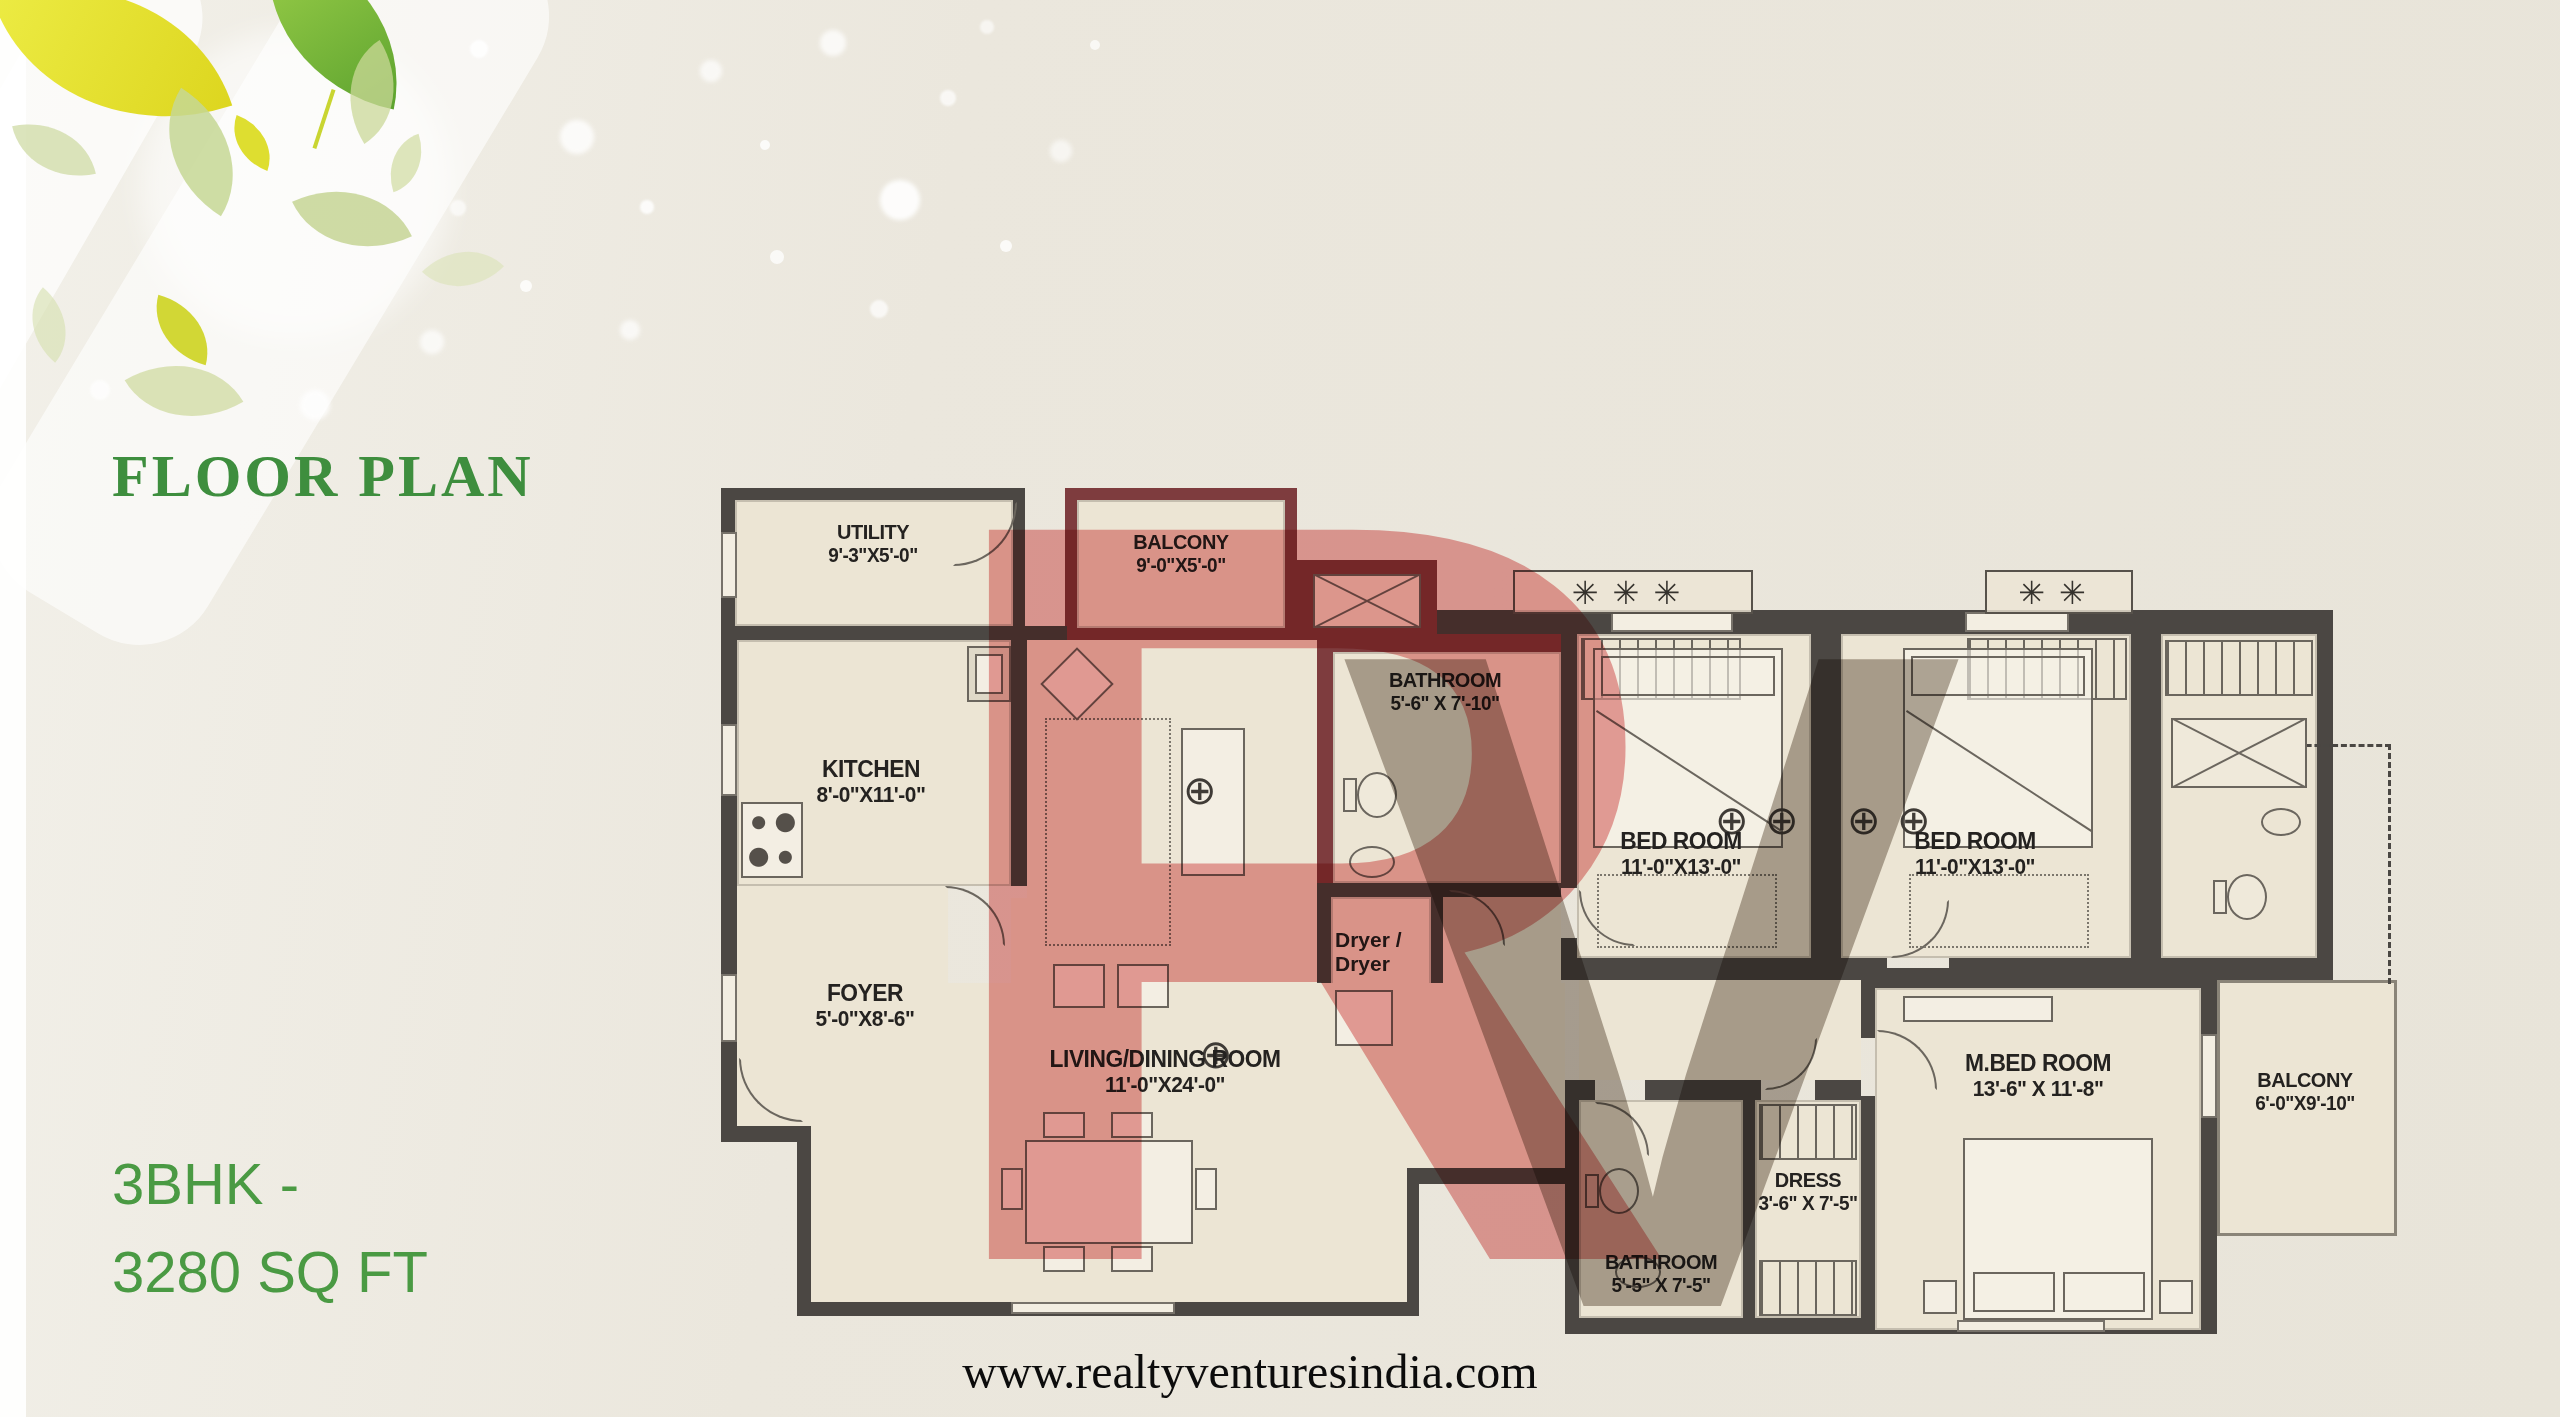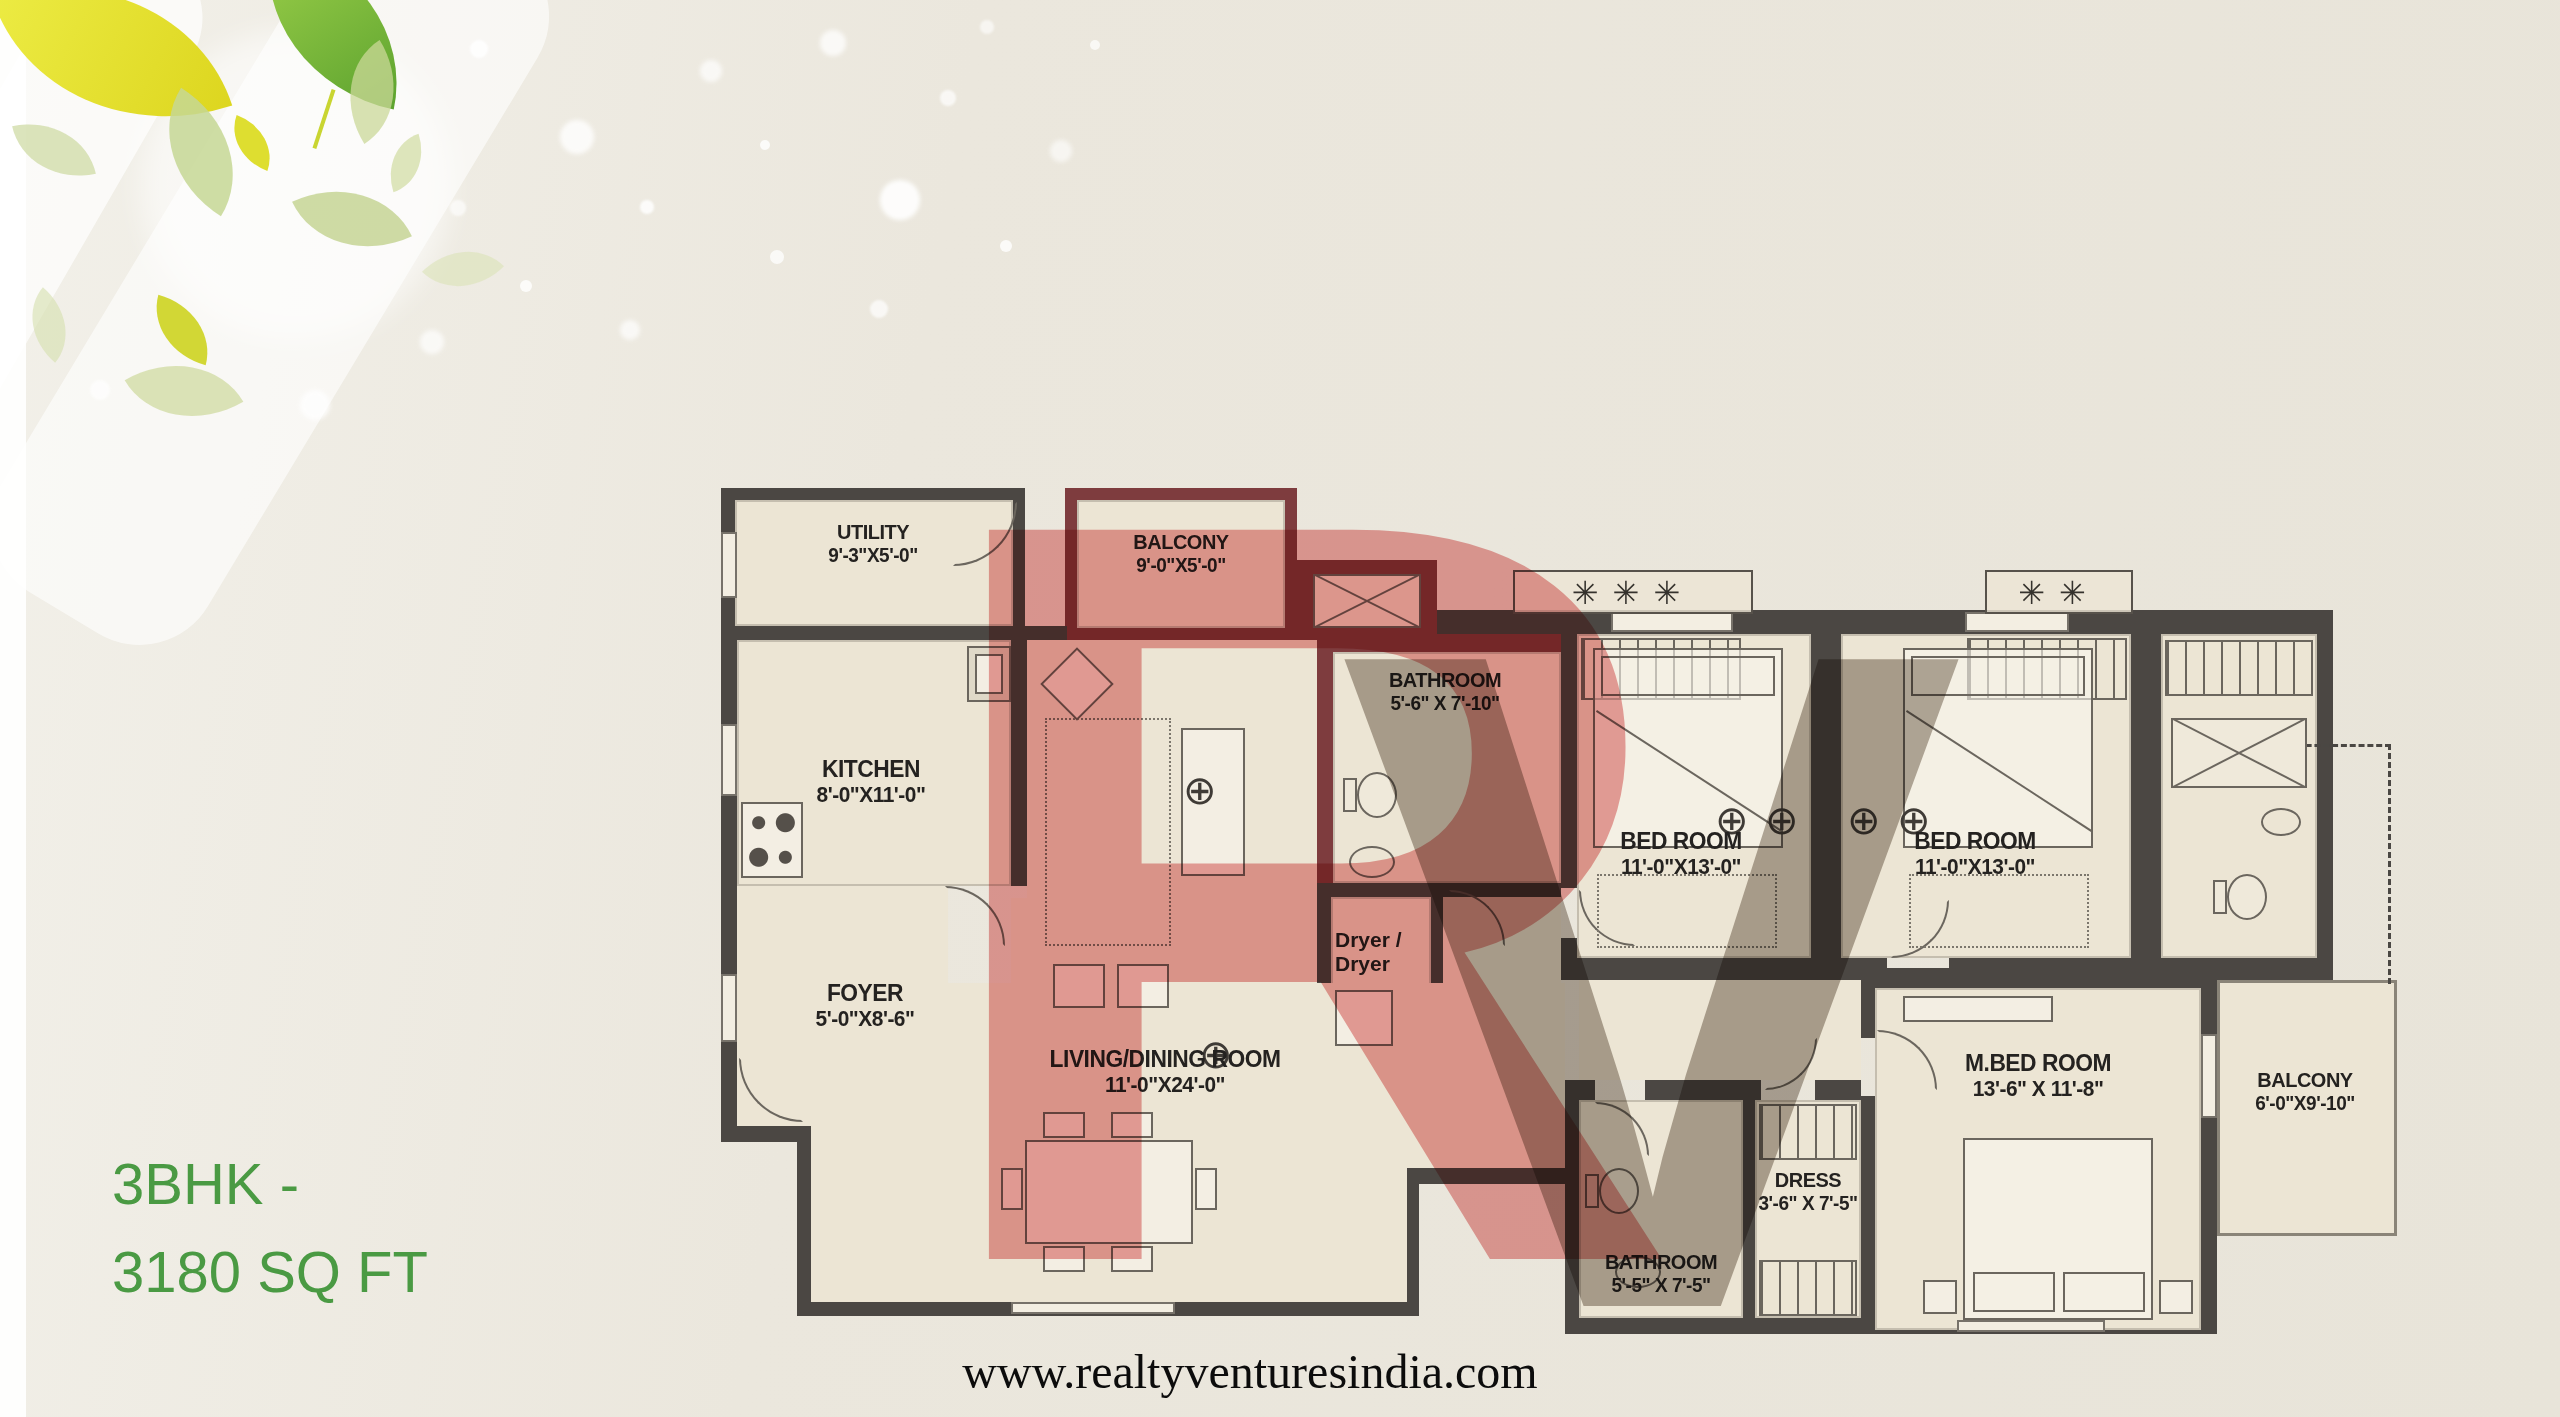--- a/index.html
+++ b/index.html
@@ -99,22 +99,23 @@
     <div class="bokeh" style="left:620px;top:320px;width:20px;height:20px;opacity:.7;filter:blur(2px);"></div>
     <div class="bokeh" style="left:520px;top:280px;width:12px;height:12px;opacity:.8;"></div>
     <div class="bokeh" style="left:450px;top:200px;width:16px;height:16px;opacity:.65;filter:blur(1px);"></div>
     <div class="bokeh" style="left:1090px;top:40px;width:10px;height:10px;opacity:.7;"></div>
     <div class="bokeh" style="left:980px;top:20px;width:14px;height:14px;opacity:.6;filter:blur(1px);"></div>
     <div class="bokeh" style="left:420px;top:330px;width:24px;height:24px;opacity:.7;filter:blur(2px);"></div>
     <div class="bokeh" style="left:300px;top:390px;width:30px;height:30px;opacity:.8;filter:blur(2px);"></div>
     <div class="bokeh" style="left:90px;top:380px;width:20px;height:20px;opacity:.7;filter:blur(1px);"></div>
   </div>
 
+  <div class="floorplan-title">FLOOR PLAN</div>
   <div class="unit-type">3BHK -</div>
-  <div class="unit-area">3180 SQ FT</div>
+  <div class="unit-area">3280 SQ FT</div>
   <div class="website">www.realtyventuresindia.com</div>
 
   <div class="plan">
 
     <div class="wall" style="left:8px;top:10px;width:304px;height:152px;"></div>
     <div class="mwall" style="left:352px;top:10px;width:232px;height:152px;"></div>
     <div class="mwall" style="left:584px;top:82px;width:140px;height:80px;"></div>
     <div class="wall" style="left:724px;top:132px;width:896px;height:24px;"></div>
     <div class="mwall" style="left:584px;top:156px;width:280px;height:18px;"></div>
     <div class="wall" style="left:8px;top:148px;width:346px;height:16px;"></div>

